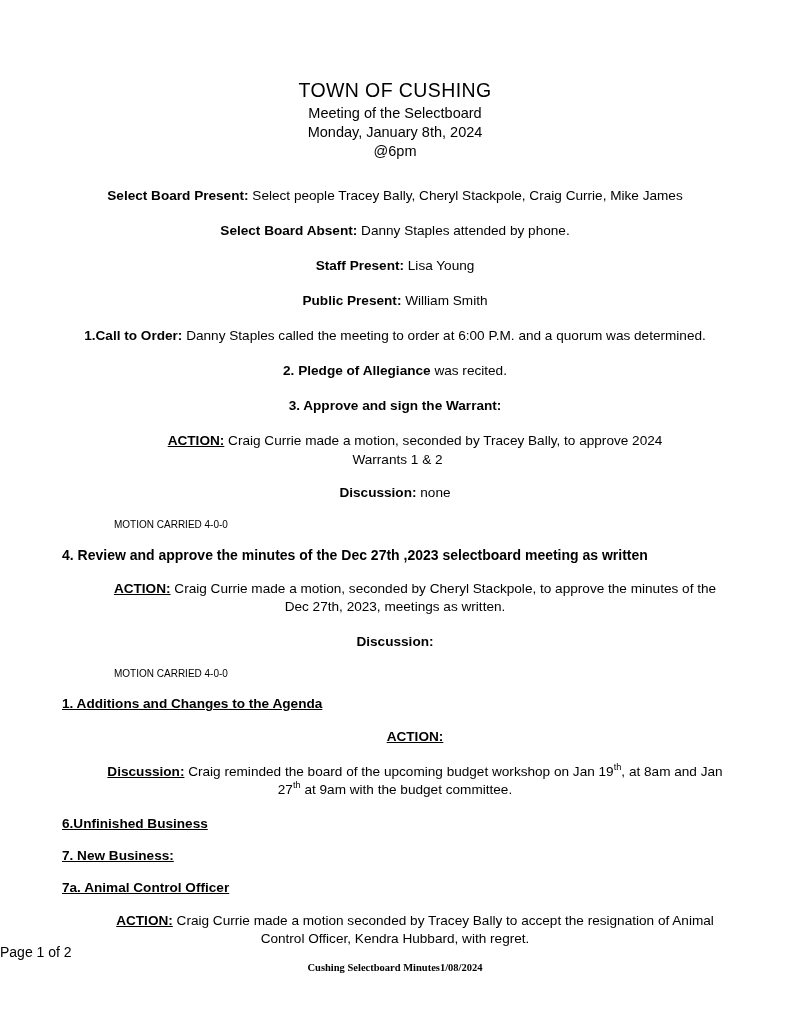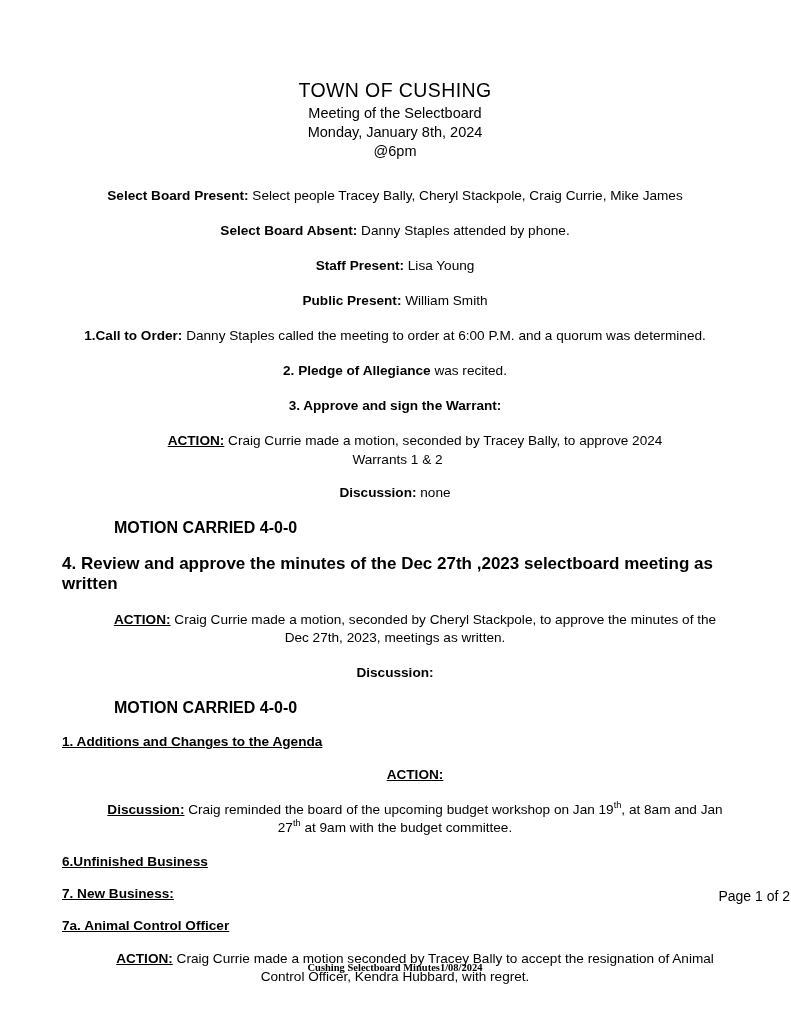--- a/index.html
+++ b/index.html
@@ -50,51 +50,51 @@
   }
   .lbl {
     font-weight: bold;
   }
   .lbl-u {
     font-weight: bold;
     text-decoration: underline;
     margin-left: 40px;
   }
   .center-motion {
-    font-size: 16px;
-    font-weight: bold;
+    font-size: 10px;
+    font-weight: normal;
     margin: 0 0 17px 0;
     padding-left: 52px;
   }
   .indent-line {
     display: block;
     padding-left: 5px;
   }
   .heading-u {
     font-size: 13.6px;
     font-weight: bold;
     text-decoration: underline;
     margin: 0 0 17px 0;
   }
   .heading-b {
-    font-size: 17px;
+    font-size: 14px;
     font-weight: bold;
     margin: 0 0 17px 0;
   }
   sup {
     font-size: 0.68em;
     vertical-align: super;
     line-height: 0;
   }
   .page-number {
     position: absolute;
     left: 0;
     right: 0;
-    top: 888px;
-    text-align: right;
+    top: 944px;
+    text-align: left;
     font-size: 14px;
   }
   .footer {
     position: absolute;
     left: 62px;
     right: 62px;
     top: 962px;
     display: flex;
     justify-content: center;
     font-family: "Liberation Serif", serif;

